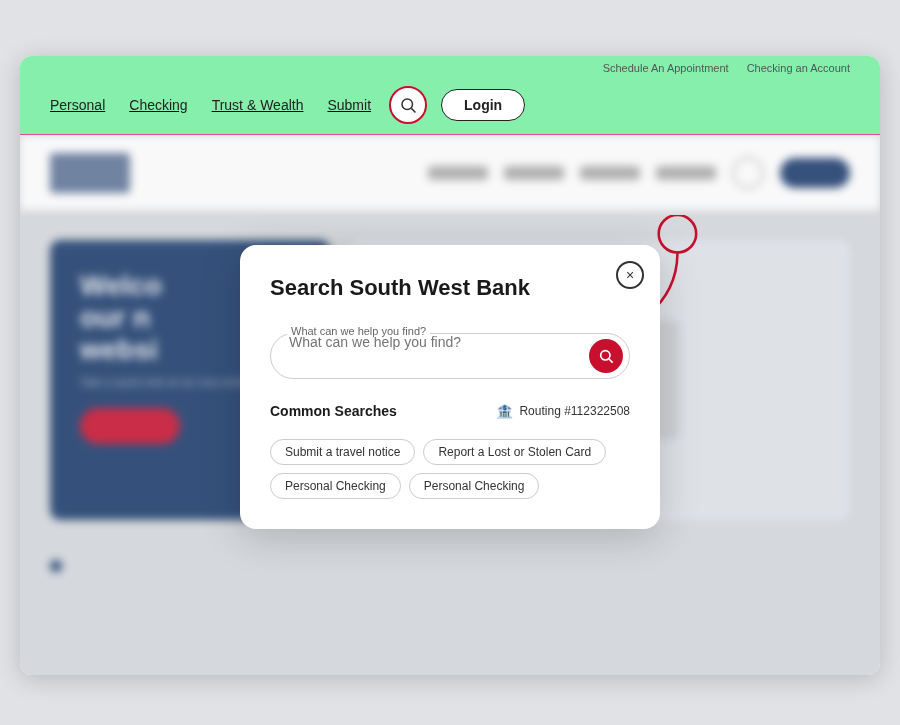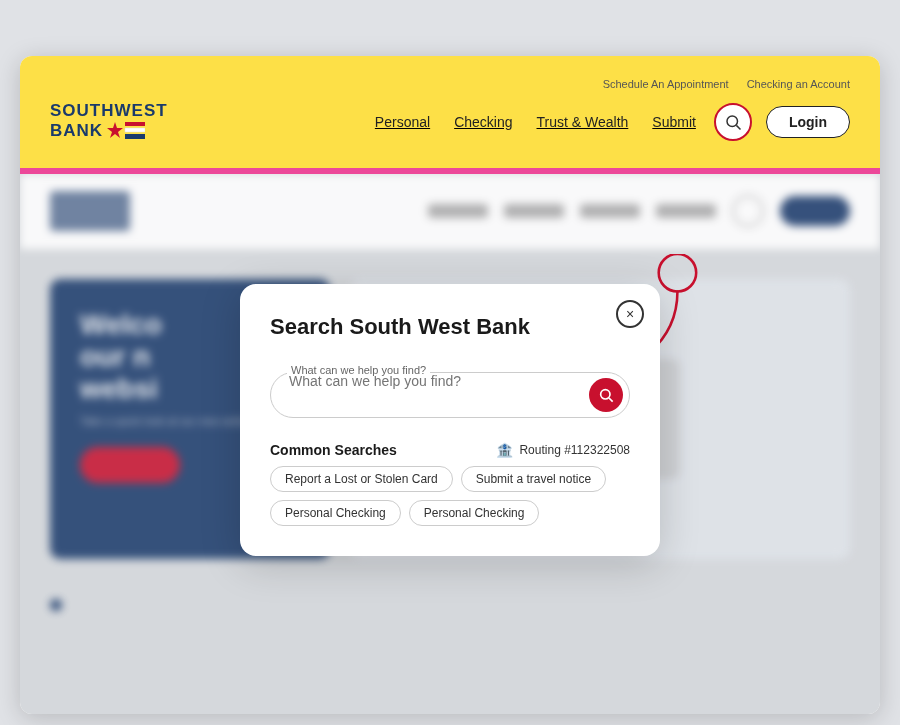--- a/index.html
+++ b/index.html
@@ -16,23 +16,23 @@
       width: 860px;
       margin: 30px auto 0;
       background: #fff;
       border-radius: 12px;
       box-shadow: 0 4px 24px rgba(0,0,0,0.18);
       overflow: hidden;
     }
 
     
     .navbar {
-      background: #fde047;
-      padding: 16px 30px;
-      border-bottom: 6px solid #ec4899;
+      background: #86efac;
+      padding: 0 30px;
+      border-bottom: 1px solid #ec4899;
     }
     .navbar-top {
       display: flex;
       justify-content: flex-end;
       padding: 6px 0 2px;
       gap: 18px;
     }
     .navbar-top a {
       font-size: 11px;
       color: #555;
@@ -303,21 +303,21 @@
       height: 16px;
       stroke: #fff;
       fill: none;
       stroke-width: 2.5;
     }
 
     .common-searches-header {
       display: flex;
       align-items: center;
       justify-content: space-between;
-      margin-bottom: 8px;
+      margin-bottom: 20px;
     }
     .common-searches-label {
       font-size: 14px;
       font-weight: 700;
       color: #1a1a1a;
     }
     .routing-info {
       display: flex;
       align-items: center;
       gap: 6px;
@@ -351,37 +351,20 @@
 
   <div class="browser-frame">
 
     <div class="navbar">
       <div class="navbar-top">
         <a>Schedule An Appointment</a>
         <a>Checking an Account</a>
       </div>
       <div class="navbar-main">
 
-        <div class="logo">
-          <div style="display:flex; flex-direction:column; line-height:1.05;">
-            <span style="font-size:17px; font-weight:900; color:#1a3a6b; font-family:'Arial Black',Arial,sans-serif; text-transform:uppercase; letter-spacing:1px;">SouthWest</span>
-            <div style="display:flex; align-items:center; gap:4px;">
-              <span style="font-size:17px; font-weight:900; color:#1a3a6b; font-family:'Arial Black',Arial,sans-serif; text-transform:uppercase; letter-spacing:1px;">Bank</span>
-
-              <svg width="38" height="22" viewBox="0 0 38 22">
-
-                <polygon points="8,2 10,8 16,8 11,12 13,18 8,14 3,18 5,12 0,8 6,8" fill="#c8102e"></polygon>
-
-                <rect x="18" y="2" width="20" height="4" fill="#c8102e"></rect>
-                <rect x="18" y="8" width="20" height="4" fill="#fff" stroke="#ddd" stroke-width="0.5"></rect>
-                <rect x="18" y="14" width="20" height="5" fill="#1a3a6b"></rect>
-              </svg>
-            </div>
-          </div>
-        </div>
 
         <div class="nav-links">
           <a class="nav-link">Personal</a>
           <a class="nav-link">Checking</a>
           <a class="nav-link">Trust &amp; Wealth</a>
           <a class="nav-link">Submit</a>
         </div>
 
         <div class="search-circle">
           <svg viewBox="0 0 24 24">
@@ -457,22 +440,22 @@
 
         <div class="common-searches-header">
           <span class="common-searches-label">Common Searches</span>
           <div class="routing-info">
             <span class="routing-icon">🏦</span>
             <span>Routing #112322508</span>
           </div>
         </div>
 
         <div class="chips-row">
+          <button class="chip">Submit a travel notice</button>
           <button class="chip">Report a Lost or Stolen Card</button>
-          <button class="chip">Submit a travel notice</button>
           <button class="chip">Personal Checking</button>
           <button class="chip">Personal Checking</button>
         </div>
       </div>
 
     </div>
 
   </div>
 
 </div>

